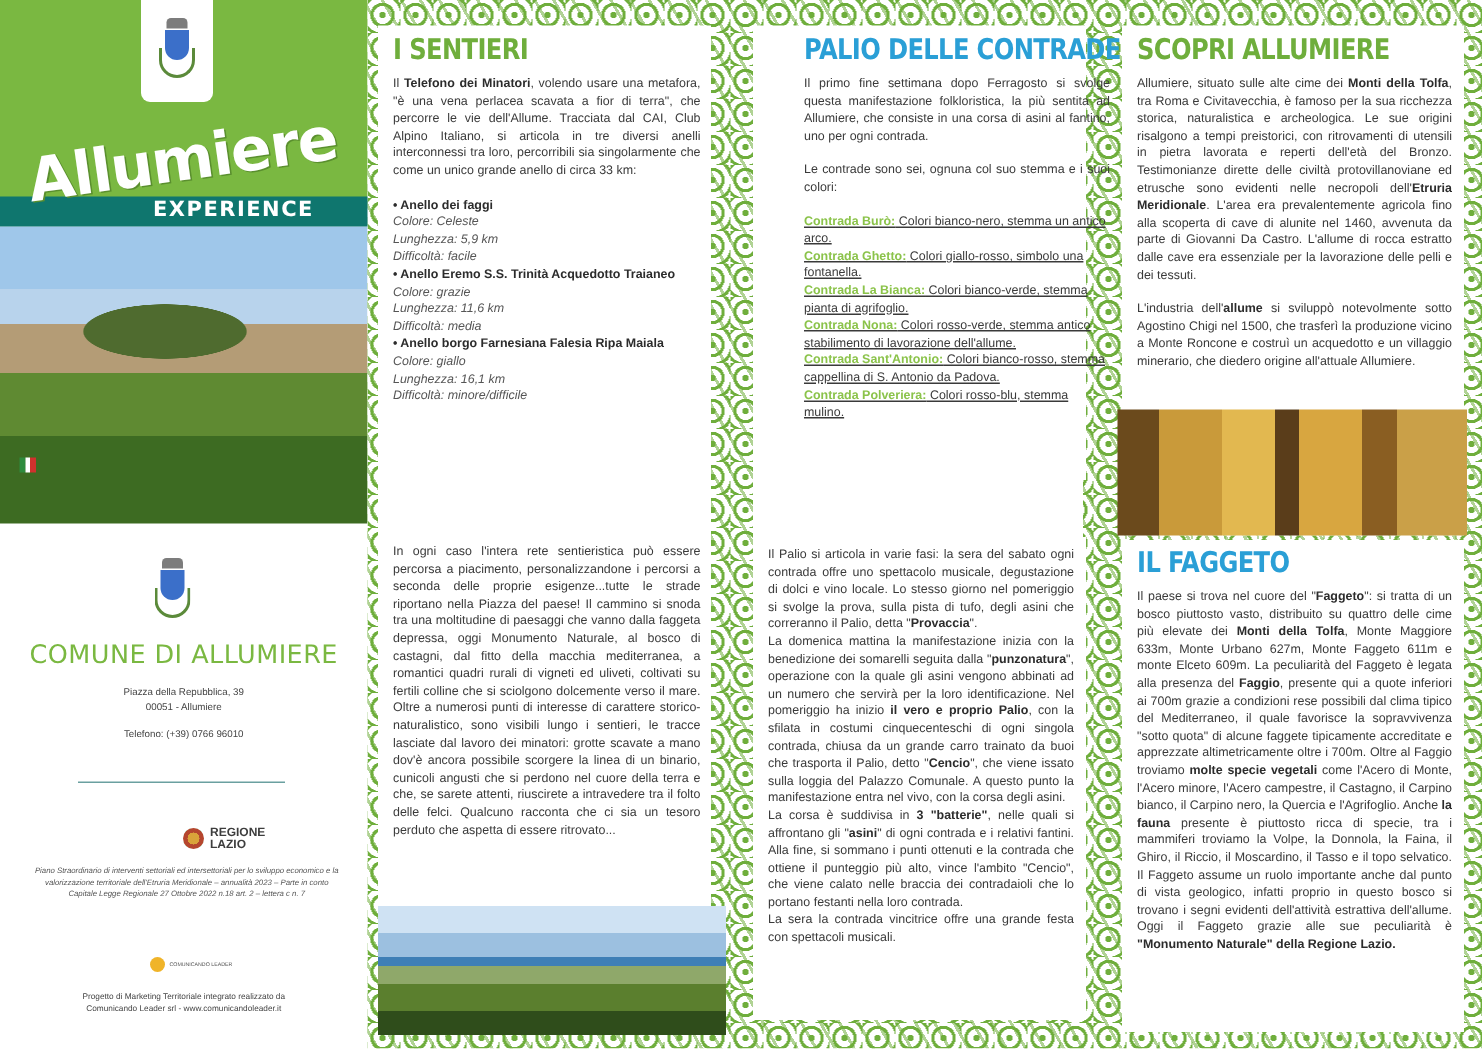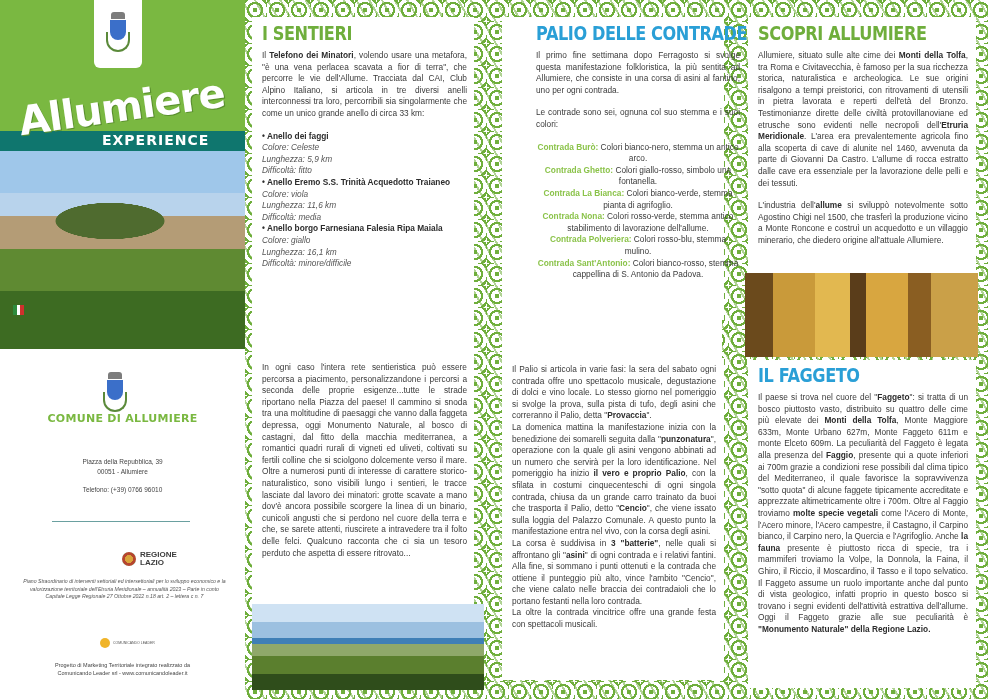--- a/index.html
+++ b/index.html
@@ -28,21 +28,21 @@
   #experience-bar { position: absolute; left: 0; top: 131px; width: 245px; height: 20px; background: #0f766e; z-index: 2; }
   #experience-label { position: absolute; left: 102px; top: 1px; font-family: "DejaVu Sans", sans-serif; font-weight: bold; font-size: 14px; color: #fff; letter-spacing: 1px; }
   #left-photo { position: absolute; left: 0; top: 151px; width: 245px; height: 198px;
     background:
       radial-gradient(ellipse 90px 30px at 110px 70px, #4f6b2f 0 60%, transparent 61%),
       linear-gradient(180deg, #9fc7ea 0 42px, #b8d3ec 42px 65px, #b49c76 65px 98px, #5f8a32 98px 140px, #3d6b22 140px 198px);
   }
   #flag-icon { position: absolute; left: 13px; top: 305px; width: 11px; height: 10px; display:flex; z-index:3; }
   #flag-icon span { flex:1; }
   #crest-bottom { position: absolute; left: 103px; top: 372px; }
-  #comune-name { position: absolute; left: 0; width: 245px; top: 412px; text-align: center; font-family: "DejaVu Sans", sans-serif; font-size: 11px; font-weight: bold; color: #7ab841; letter-spacing: .3px; }
+  #comune-name { position: absolute; left: 0; width: 245px; top: 427px; text-align: center; font-family: "DejaVu Sans", sans-serif; font-size: 17px; font-weight: normal; color: #7ab841; letter-spacing: .3px; }
   .addr { position: absolute; left: 0; width: 245px; text-align: center; font-size: 6.5px; color: #444; }
   #divider-left { position: absolute; left: 52px; top: 521px; width: 138px; height: 1px; background: #6aa0a0; }
   #regione-logo { position: absolute; left: 94px; top: 551px; display:flex; align-items:center; gap:4px;padding-left:28px; }
   #regione-emblem { width: 14px; height: 14px; border-radius: 50%; background: radial-gradient(circle, #d9a43a 0 40%, #b5462e 41% 70%, #4a7a36 71%); }
   #regione-text { font-size: 8px; line-height: 8px; color: #3d3d3d; font-weight: bold; width: 44px; }
   #regione-note { position: absolute; left: 22px; top: 578px; width: 205px; text-align: center; font-size: 5.2px; font-style: italic; line-height: 7.5px; color: #555; }
   #cl-logo { position: absolute; left: 100px; top: 638px; display:flex; align-items:center; gap:3px; }
   #cl-logo .dot { width: 10px; height: 10px; border-radius: 50%; background: #f0b429; }
   #cl-logo .t { font-size: 3.5px; line-height: 4px; color:#555; }
   #credits { position: absolute; left: 20px; top: 661px; width: 205px; text-align: center; font-size: 5.5px; line-height: 8px; color: #444; }
@@ -117,60 +117,60 @@
 
 <div class="col-inner" style="left:252px; top:17px; width:222px; height:303px;"></div>
 <div style="position:absolute; left:262px; top:22px; width:205px;">
   <div class="heading h-green">I SENTIERI</div>
   <p class="col-text" style="margin-top:6px"><span>Il </span><b>Telefono dei Minatori</b><span>, volendo usare una metafora, "è una vena perlacea scavata a fior di terra", che percorre le vie dell'Allume. Tracciata dal CAI, Club Alpino Italiano, si articola in tre diversi anelli interconnessi tra loro, percorribili sia singolarmente che come un unico grande anello di circa 33 km:</span></p>
   <div style="margin-top:11px" class="col-text">
     <div>
       <div class="trail-name">• Anello dei faggi</div>
       <div class="trail-meta">Colore: Celeste</div>
       <div class="trail-meta">Lunghezza: 5,9 km</div>
-      <div class="trail-meta">Difficoltà: fitto</div>
+      <div class="trail-meta">Difficoltà: facile</div>
     </div>
     <div>
       <div class="trail-name">• Anello Eremo S.S. Trinità Acquedotto Traianeo</div>
-      <div class="trail-meta">Colore: viola</div>
+      <div class="trail-meta">Colore: grazie</div>
       <div class="trail-meta">Lunghezza: 11,6 km</div>
       <div class="trail-meta">Difficoltà: media</div>
     </div>
     <div>
       <div class="trail-name">• Anello borgo Farnesiana Falesia Ripa Maiala</div>
       <div class="trail-meta">Colore: giallo</div>
       <div class="trail-meta">Lunghezza: 16,1 km</div>
       <div class="trail-meta">Difficoltà: minore/difficile</div>
     </div>
   </div>
 </div>
 <div class="col-inner" style="left:252px; top:358px; width:222px; height:328px;"></div>
 <p class="col-text" style="position:absolute; left:262px; top:362px; width:205px;">In ogni caso l'intera rete sentieristica può essere percorsa a piacimento, personalizzandone i percorsi a seconda delle proprie esigenze...tutte le strade riportano nella Piazza del paese! Il cammino si snoda tra una moltitudine di paesaggi che vanno dalla faggeta depressa, oggi Monumento Naturale, al bosco di castagni, dal fitto della macchia mediterranea, a romantici quadri rurali di vigneti ed uliveti, coltivati su fertili colline che si sciolgono dolcemente verso il mare. Oltre a numerosi punti di interesse di carattere storico-naturalistico, sono visibili lungo i sentieri, le tracce lasciate dal lavoro dei minatori: grotte scavate a mano dov'è ancora possibile scorgere la linea di un binario, cunicoli angusti che si perdono nel cuore della terra e che, se sarete attenti, riuscirete a intravedere tra il folto delle felci. Qualcuno racconta che ci sia un tesoro perduto che aspetta di essere ritrovato...</p>
 <div class="photo" style="left:252px; top:604px; width:232px; height:86px; background: linear-gradient(180deg, #cfe2f3 0 18px, #9cc0e0 18px 34px, #3f7fb6 34px 40px, #8fa86a 40px 52px, #5b7f2e 52px 70px, #2f4d1b 70px 86px);"></div>
 
 <div class="col-inner" style="left:502px; top:17px; width:222px; height:303px;"></div>
 <div style="position:absolute; left:536px; top:22px; width:204px;">
   <div class="heading h-blue">PALIO DELLE CONTRADE</div>
   <p class="col-text" style="margin-top:6px">Il primo fine settimana dopo Ferragosto si svolge questa manifestazione folkloristica, la più sentita ad Allumiere, che consiste in una corsa di asini al fantino, uno per ogni contrada.</p>
   <p class="col-text" style="margin-top:11px">Le contrade sono sei, ognuna col suo stemma e i suoi colori:</p>
-  <div class="col-text" style="margin-top:11px; text-align:center;">
+  <div class="col-text" style="margin-top:11px; text-align:left;text-decoration:underline;">
     <div><span class="contrada-name">Contrada Burò:</span><span> Colori bianco-nero, stemma un antico arco.</span></div>
     <div><span class="contrada-name">Contrada Ghetto:</span><span> Colori giallo-rosso, simbolo una fontanella.</span></div>
     <div><span class="contrada-name">Contrada La Bianca:</span><span> Colori bianco-verde, stemma pianta di agrifoglio.</span></div>
     <div><span class="contrada-name">Contrada Nona:</span><span> Colori rosso-verde, stemma antico stabilimento di lavorazione dell'allume.</span></div>
+    <div><span class="contrada-name">Contrada Sant'Antonio:</span><span> Colori bianco-rosso, stemma cappellina di S. Antonio da Padova.</span></div>
     <div><span class="contrada-name">Contrada Polveriera:</span><span> Colori rosso-blu, stemma mulino.</span></div>
-    <div><span class="contrada-name">Contrada Sant'Antonio:</span><span> Colori bianco-rosso, stemma cappellina di S. Antonio da Padova.</span></div>
   </div>
 </div>
 <div class="col-inner" style="left:502px; top:358px; width:222px; height:322px;"></div>
 <div class="col-text" style="position:absolute; left:512px; top:364px; width:204px;">
   <p><span>Il Palio si articola in varie fasi: la sera del sabato ogni contrada offre uno spettacolo musicale, degustazione di dolci e vino locale. Lo stesso giorno nel pomeriggio si svolge la prova, sulla pista di tufo, degli asini che correranno il Palio, detta "</span><b>Provaccia</b><span>".</span></p>
   <p><span>La domenica mattina la manifestazione inizia con la benedizione dei somarelli seguita dalla "</span><b>punzonatura</b><span>", operazione con la quale gli asini vengono abbinati ad un numero che servirà per la loro identificazione. Nel pomeriggio ha inizio </span><b>il vero e proprio Palio</b><span>, con la sfilata in costumi cinquecenteschi di ogni singola contrada, chiusa da un grande carro trainato da buoi che trasporta il Palio, detto "</span><b>Cencio</b><span>", che viene issato sulla loggia del Palazzo Comunale. A questo punto la manifestazione entra nel vivo, con la corsa degli asini.</span></p>
   <p><span>La corsa è suddivisa in </span><b>3 "batterie"</b><span>, nelle quali si affrontano gli "</span><b>asini</b><span>" di ogni contrada e i relativi fantini. Alla fine, si sommano i punti ottenuti e la contrada che ottiene il punteggio più alto, vince l'ambito "Cencio", che viene calato nelle braccia dei contradaioli che lo portano festanti nella loro contrada.</span></p>
-  <p>La oltre la contrada vincitrice offre una grande festa con spettacoli musicali.</p>
+  <p>La sera la contrada vincitrice offre una grande festa con spettacoli musicali.</p>
 </div>
 
 <div class="col-inner" style="left:748px; top:17px; width:228px; height:340px;"></div>
 <div style="position:absolute; left:758px; top:22px; width:210px;">
   <div class="heading h-green">SCOPRI ALLUMIERE</div>
   <p class="col-text" style="margin-top:6px"><span>Allumiere, situato sulle alte cime dei </span><b>Monti della Tolfa</b><span>, tra Roma e Civitavecchia, è famoso per la sua ricchezza storica, naturalistica e archeologica. Le sue origini risalgono a tempi preistorici, con ritrovamenti di utensili in pietra lavorata e reperti dell'età del Bronzo. Testimonianze dirette delle civiltà protovillanoviane ed etrusche sono evidenti nelle necropoli dell'</span><b>Etruria Meridionale</b><span>. L'area era prevalentemente agricola fino alla scoperta di cave di alunite nel 1460, avvenuta da parte di Giovanni Da Castro. L'allume di rocca estratto dalle cave era essenziale per la lavorazione delle pelli e dei tessuti.</span></p>
   <p class="col-text" style="margin-top:11px"><span>L'industria dell'</span><b>allume</b><span> si sviluppò notevolmente sotto Agostino Chigi nel 1500, che trasferì la produzione vicino a Monte Roncone e costruì un acquedotto e un villaggio minerario, che diedero origine all'attuale Allumiere.</span></p>
 </div>
 <div class="photo" style="left:745px; top:273px; width:233px; height:84px; background: linear-gradient(90deg, #6b4a1c 0 12%, #c99a3a 12% 30%, #e2b850 30% 45%, #5a3d1a 45% 52%, #d8a640 52% 70%, #8a5e22 70% 80%, #caa048 80% 100%);"></div>
 <div class="col-inner" style="left:748px; top:360px; width:228px; height:328px;"></div>

